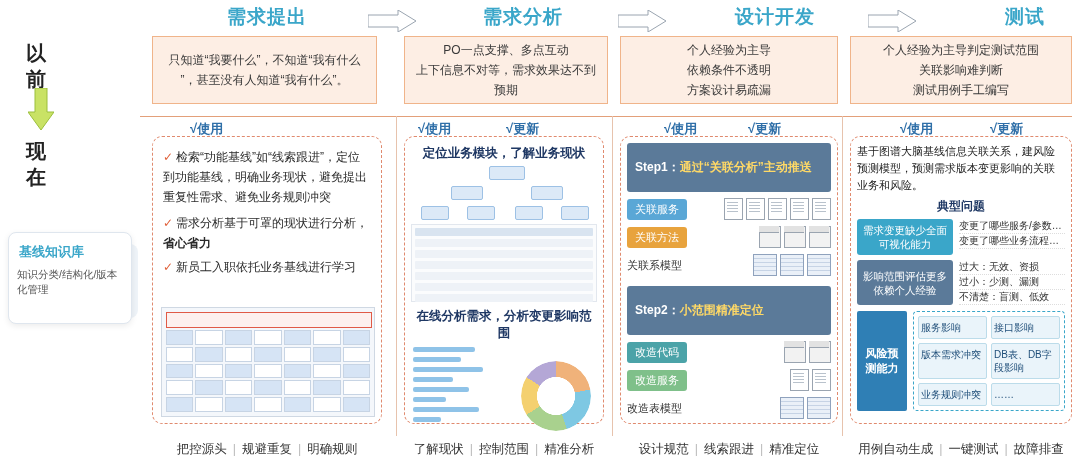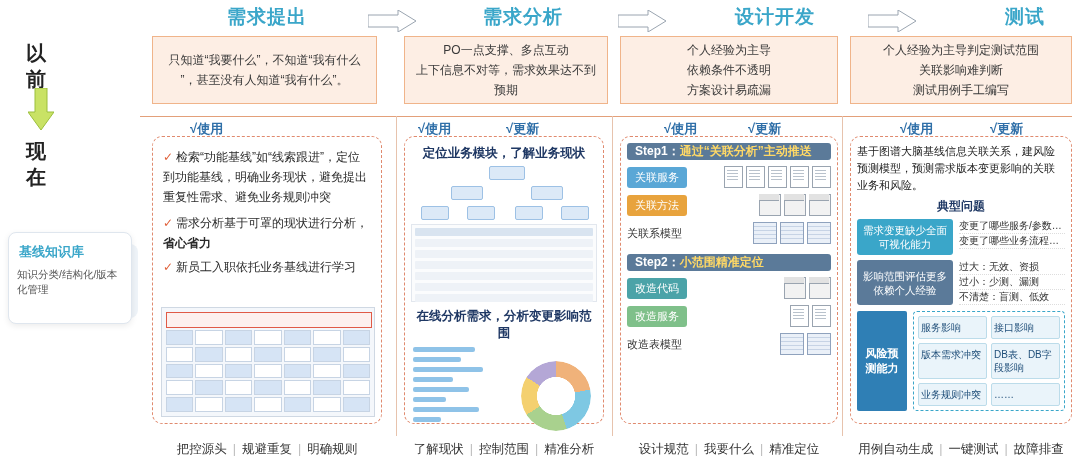--- a/index.html
+++ b/index.html
@@ -109,21 +109,21 @@
             mask:radial-gradient(circle,transparent 38%,#000 39%);}
 
   
   .c3-box{
     position:absolute;left:620px;top:136px;width:218px;height:288px;
     border:1px dashed #e08a6e;border-radius:10px;box-sizing:border-box;
     background:#fff;padding:6px;
   }
   .step-bar{
     background:#5b7a99;color:#fff;font-size:12px;font-weight:bold;
-    padding:0 8px;border-radius:3px;margin-bottom:6px;
+    padding:16px 8px;border-radius:3px;margin-bottom:6px;
   }
   .step-bar .hl{color:#ffd966;}
   .row-item{display:flex;align-items:center;margin-bottom:6px;}
   .tagbtn{font-size:11px;color:#fff;padding:3px 8px;border-radius:3px;white-space:nowrap;}
   .tag-blue{background:#5aa7d6;}
   .tag-orange{background:#e8a33d;}
   .tag-green{background:#7fc08a;}
   .tag-teal{background:#4ba3a8;}
   .plainlbl{font-size:11px;color:#333;white-space:nowrap;}
   .docs{display:flex;gap:3px;margin-left:auto;}
@@ -478,19 +478,19 @@
     </div>
   </div>
 
   <div class="foot" style="left:152px;width:230px;">
     <span>把控源头</span><span class="sepbar">|</span><span>规避重复</span><span class="sepbar">|</span><span>明确规则</span>
   </div>
   <div class="foot" style="left:404px;width:200px;">
     <span>了解现状</span><span class="sepbar">|</span><span>控制范围</span><span class="sepbar">|</span><span>精准分析</span>
   </div>
   <div class="foot" style="left:620px;width:218px;">
-    <span>设计规范</span><span class="sepbar">|</span><span>我要什么</span><span class="sepbar">|</span><span>精准定位</span>
+    <span>设计规范</span><span class="sepbar">|</span><span>线索跟进</span><span class="sepbar">|</span><span>精准定位</span>
   </div>
   <div class="foot" style="left:850px;width:222px;">
     <span>用例自动生成</span><span class="sepbar">|</span><span>一键测试</span><span class="sepbar">|</span><span>故障排查</span>
   </div>
 
 </div>
 
 </body></html>

